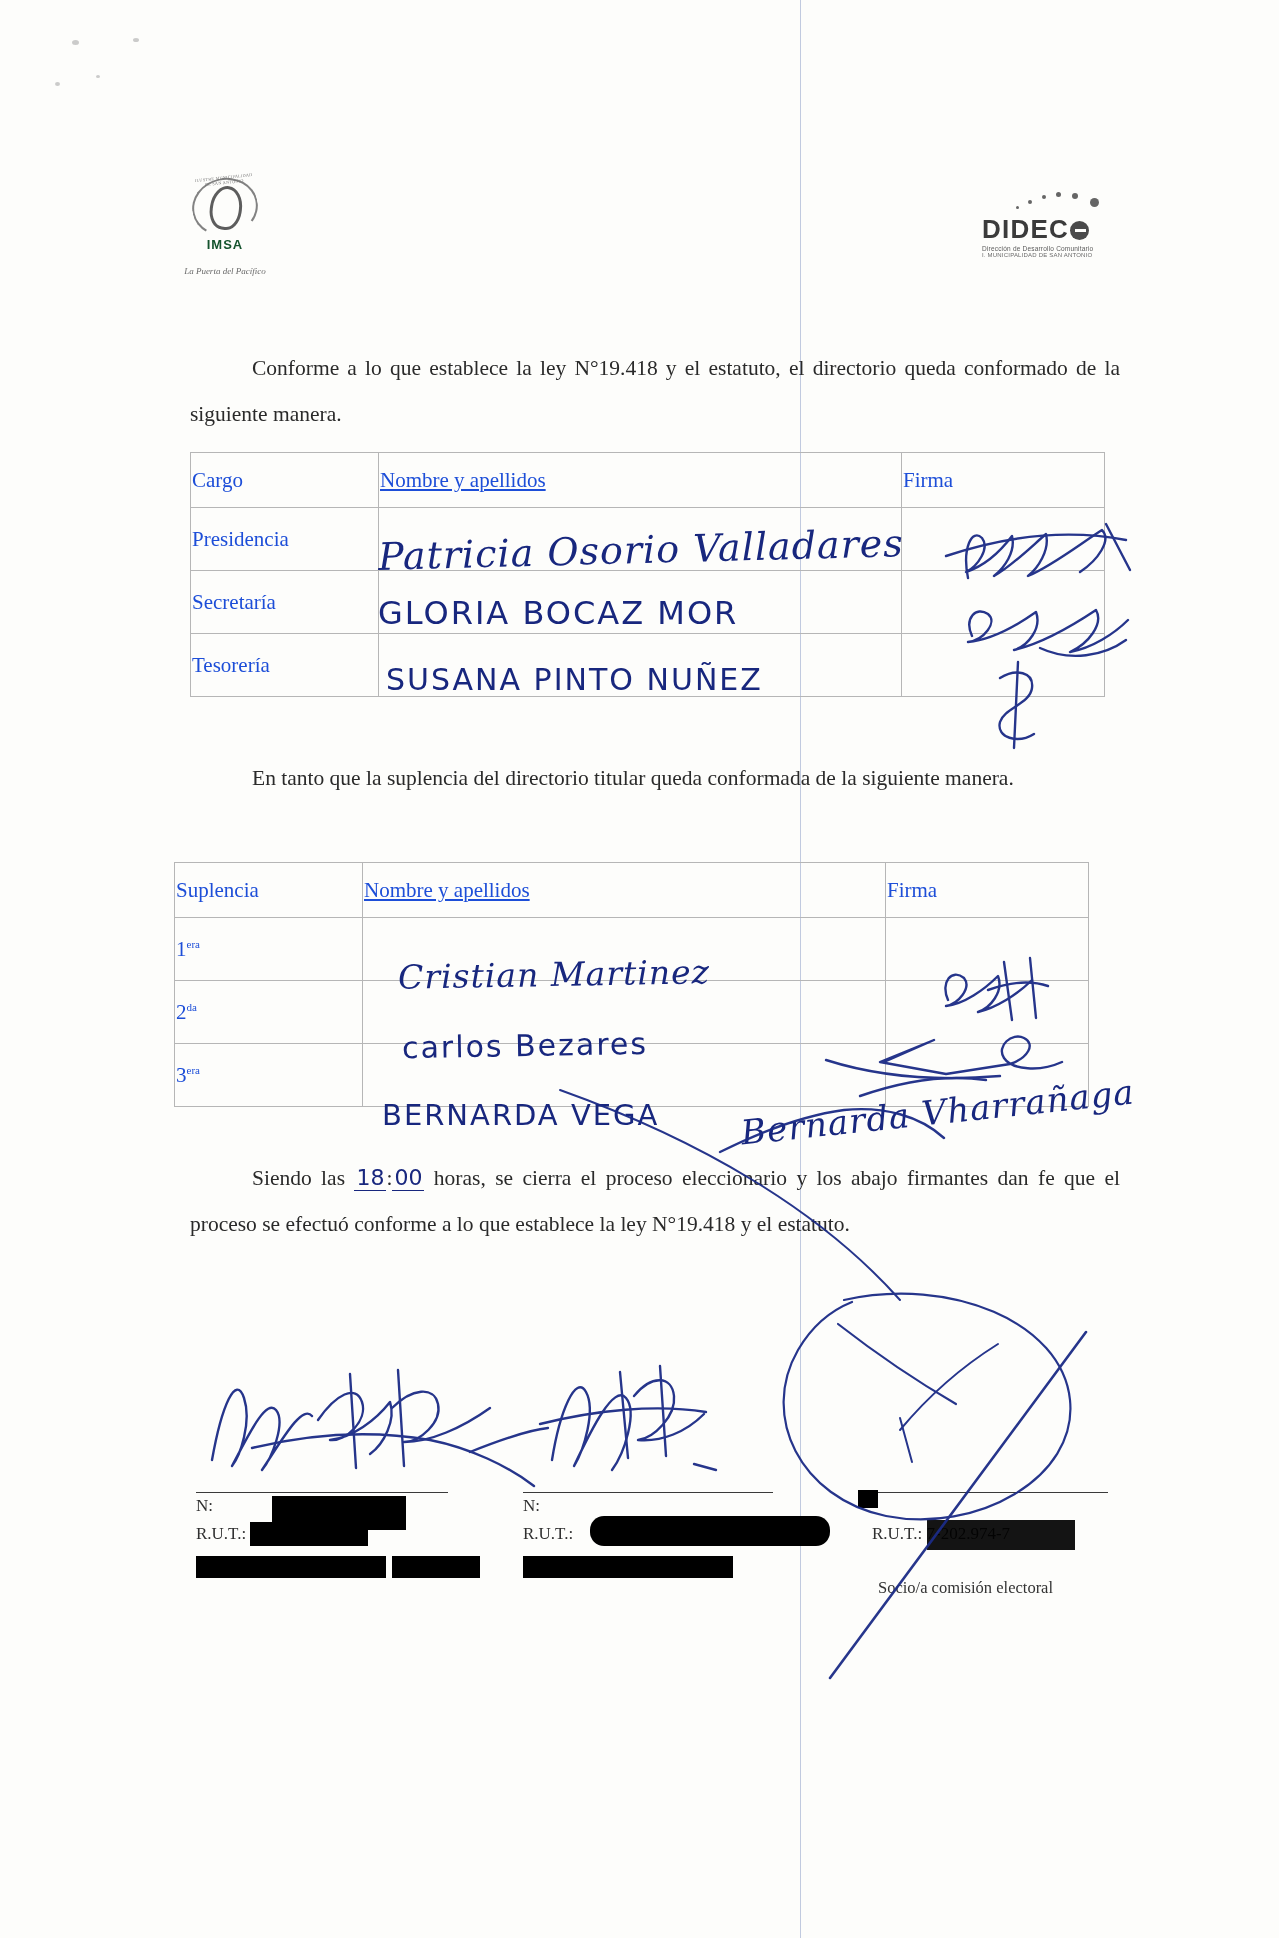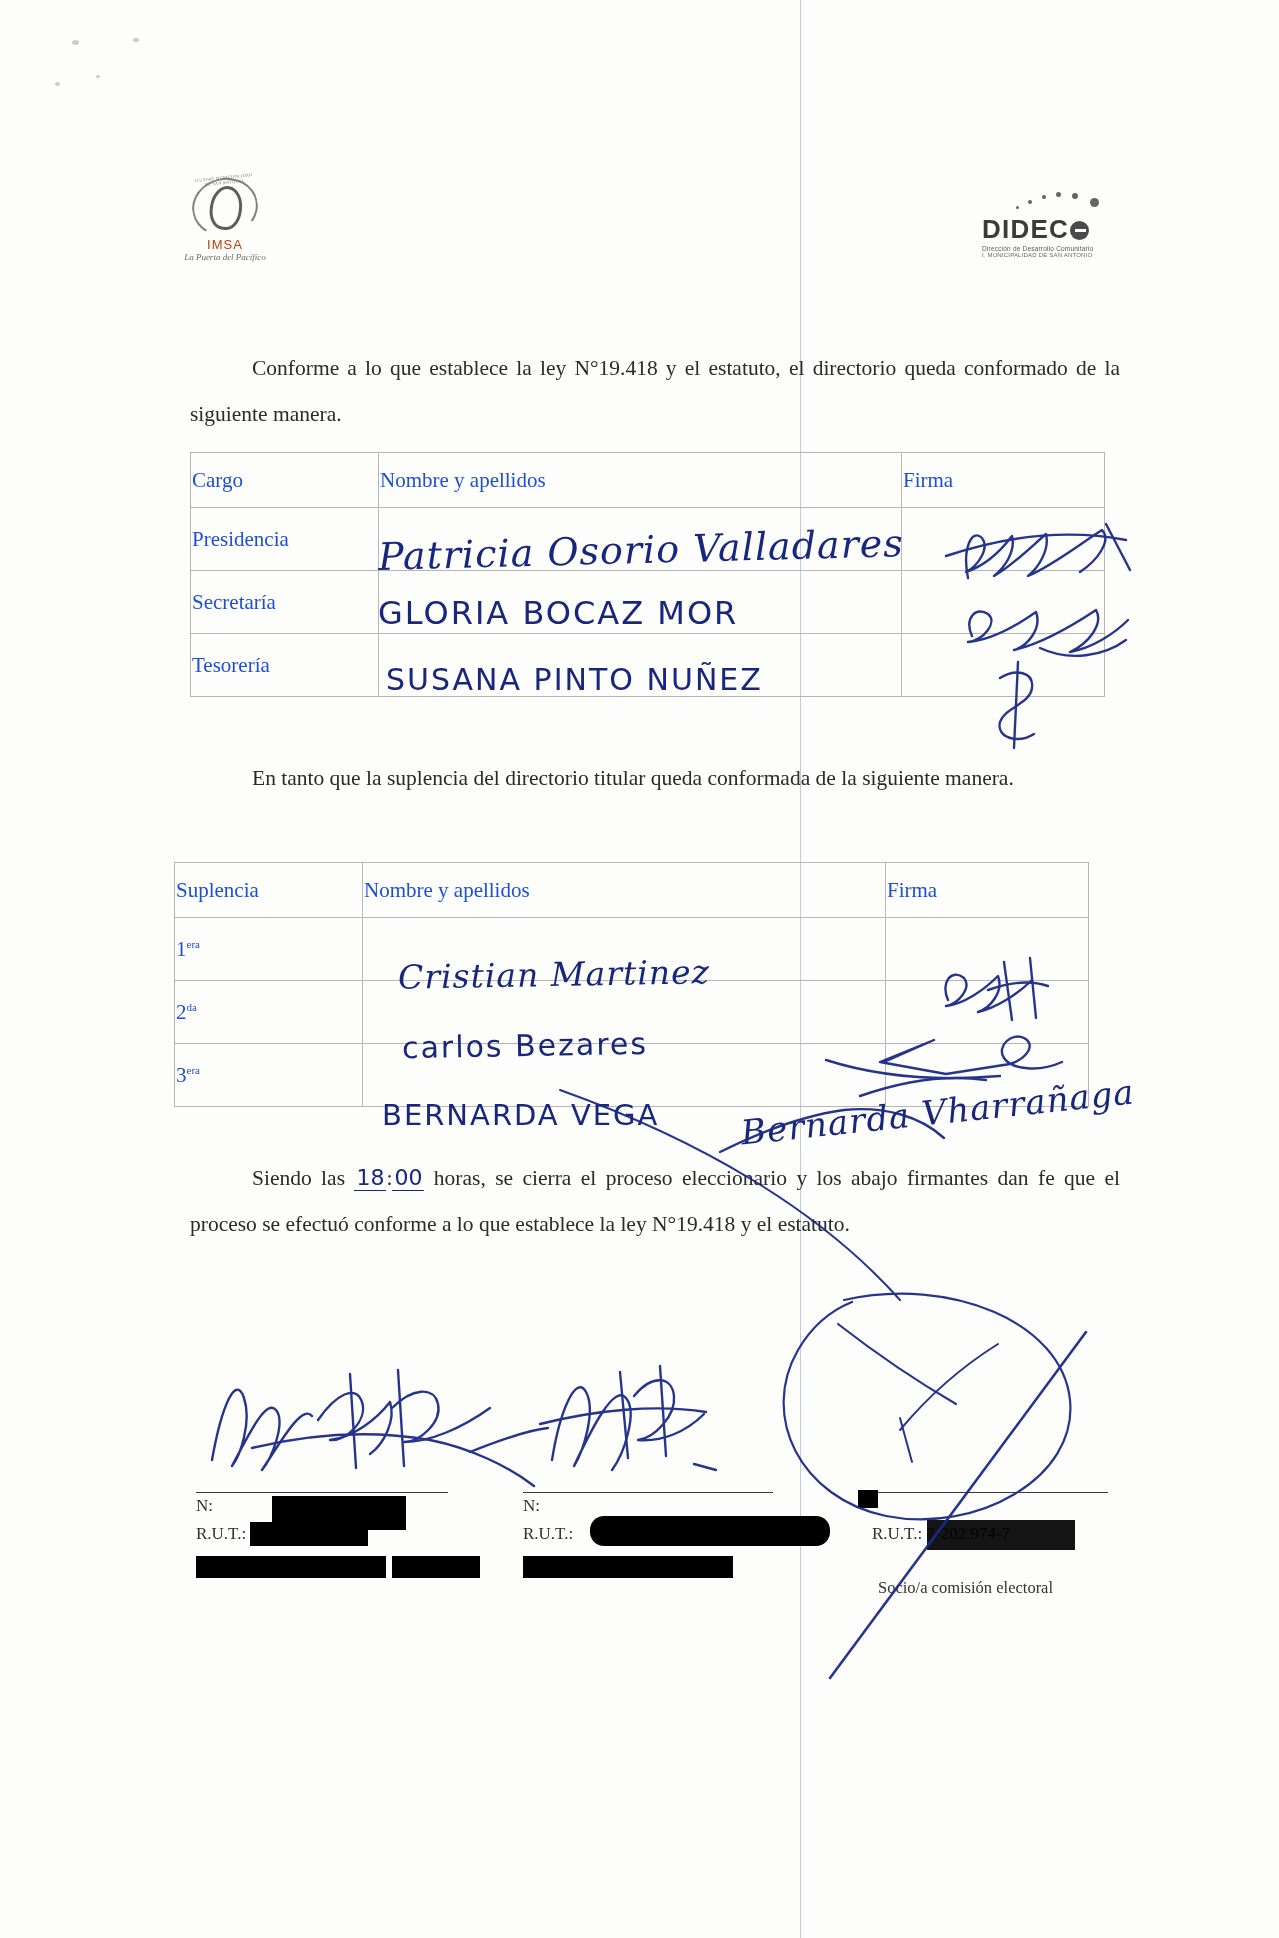--- a/index.html
+++ b/index.html
@@ -73,31 +73,31 @@
     width: 60px;
     font-size: 4.2px;
     letter-spacing: .3px;
     color: #777;
     text-align: center;
     transform: rotate(-6deg);
   }
   .logo-imsa .name {
     font-family: "Liberation Sans", sans-serif;
     font-size: 13px;
-    font-weight: normal;
+    font-weight: bold;
     letter-spacing: 1px;
-    color: #c2410c;
+    color: #14532d;
     margin-top: 1px;
   }
   .logo-imsa .slogan {
     font-family: "Liberation Serif", serif;
     font-style: italic;
     font-size: 9px;
     color: #6a6a6a;
-    margin-top: 0;
+    margin-top: 14px;
   }
   .logo-dideco {
     position: absolute;
     left: 982px;
     top: 190px;
     width: 240px;
     text-align: left;
   }
   .logo-dideco .dots {
     position: relative;
@@ -173,21 +173,21 @@
     font-weight: normal;
     font-size: 21px;
     color: #1d4ed8;
     text-align: left;
     vertical-align: middle;
     padding: 1px;
   }
   #table-directorio { left: 190px; top: 452px; width: 905px; }
   #table-suplencia  { left: 174px; top: 862px; width: 905px; }
   .col-cargo { width: 185px; }
-  .col-nombre { width: 520px; }
+  .col-nombre { width: 520px; text-decoration: underline; }
   .col-firma { width: 200px; }
   .hdr-row td { height: 52px; }
   .data-row td { height: 60px; position: relative; }
   .ord { font-size: 21px; }
   .ord sup { font-size: 11px; }
   .hw {
     position: absolute;
     font-family: "DejaVu Sans", sans-serif;
     color: #18277e;
     white-space: nowrap;

